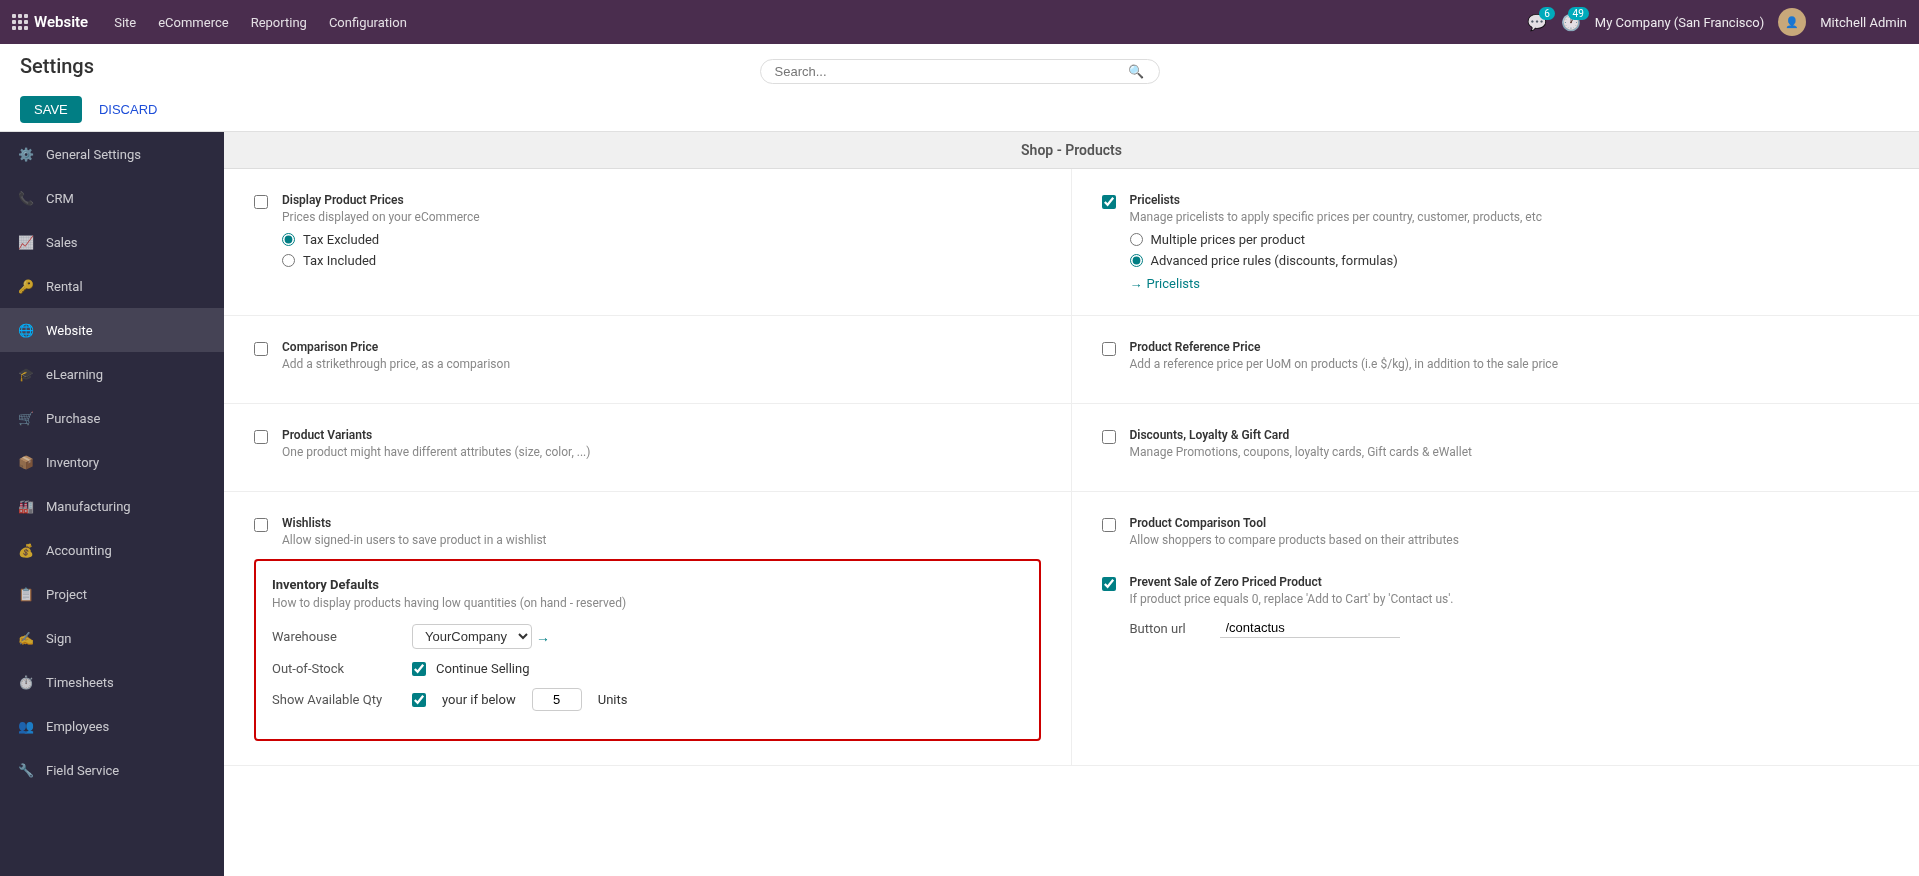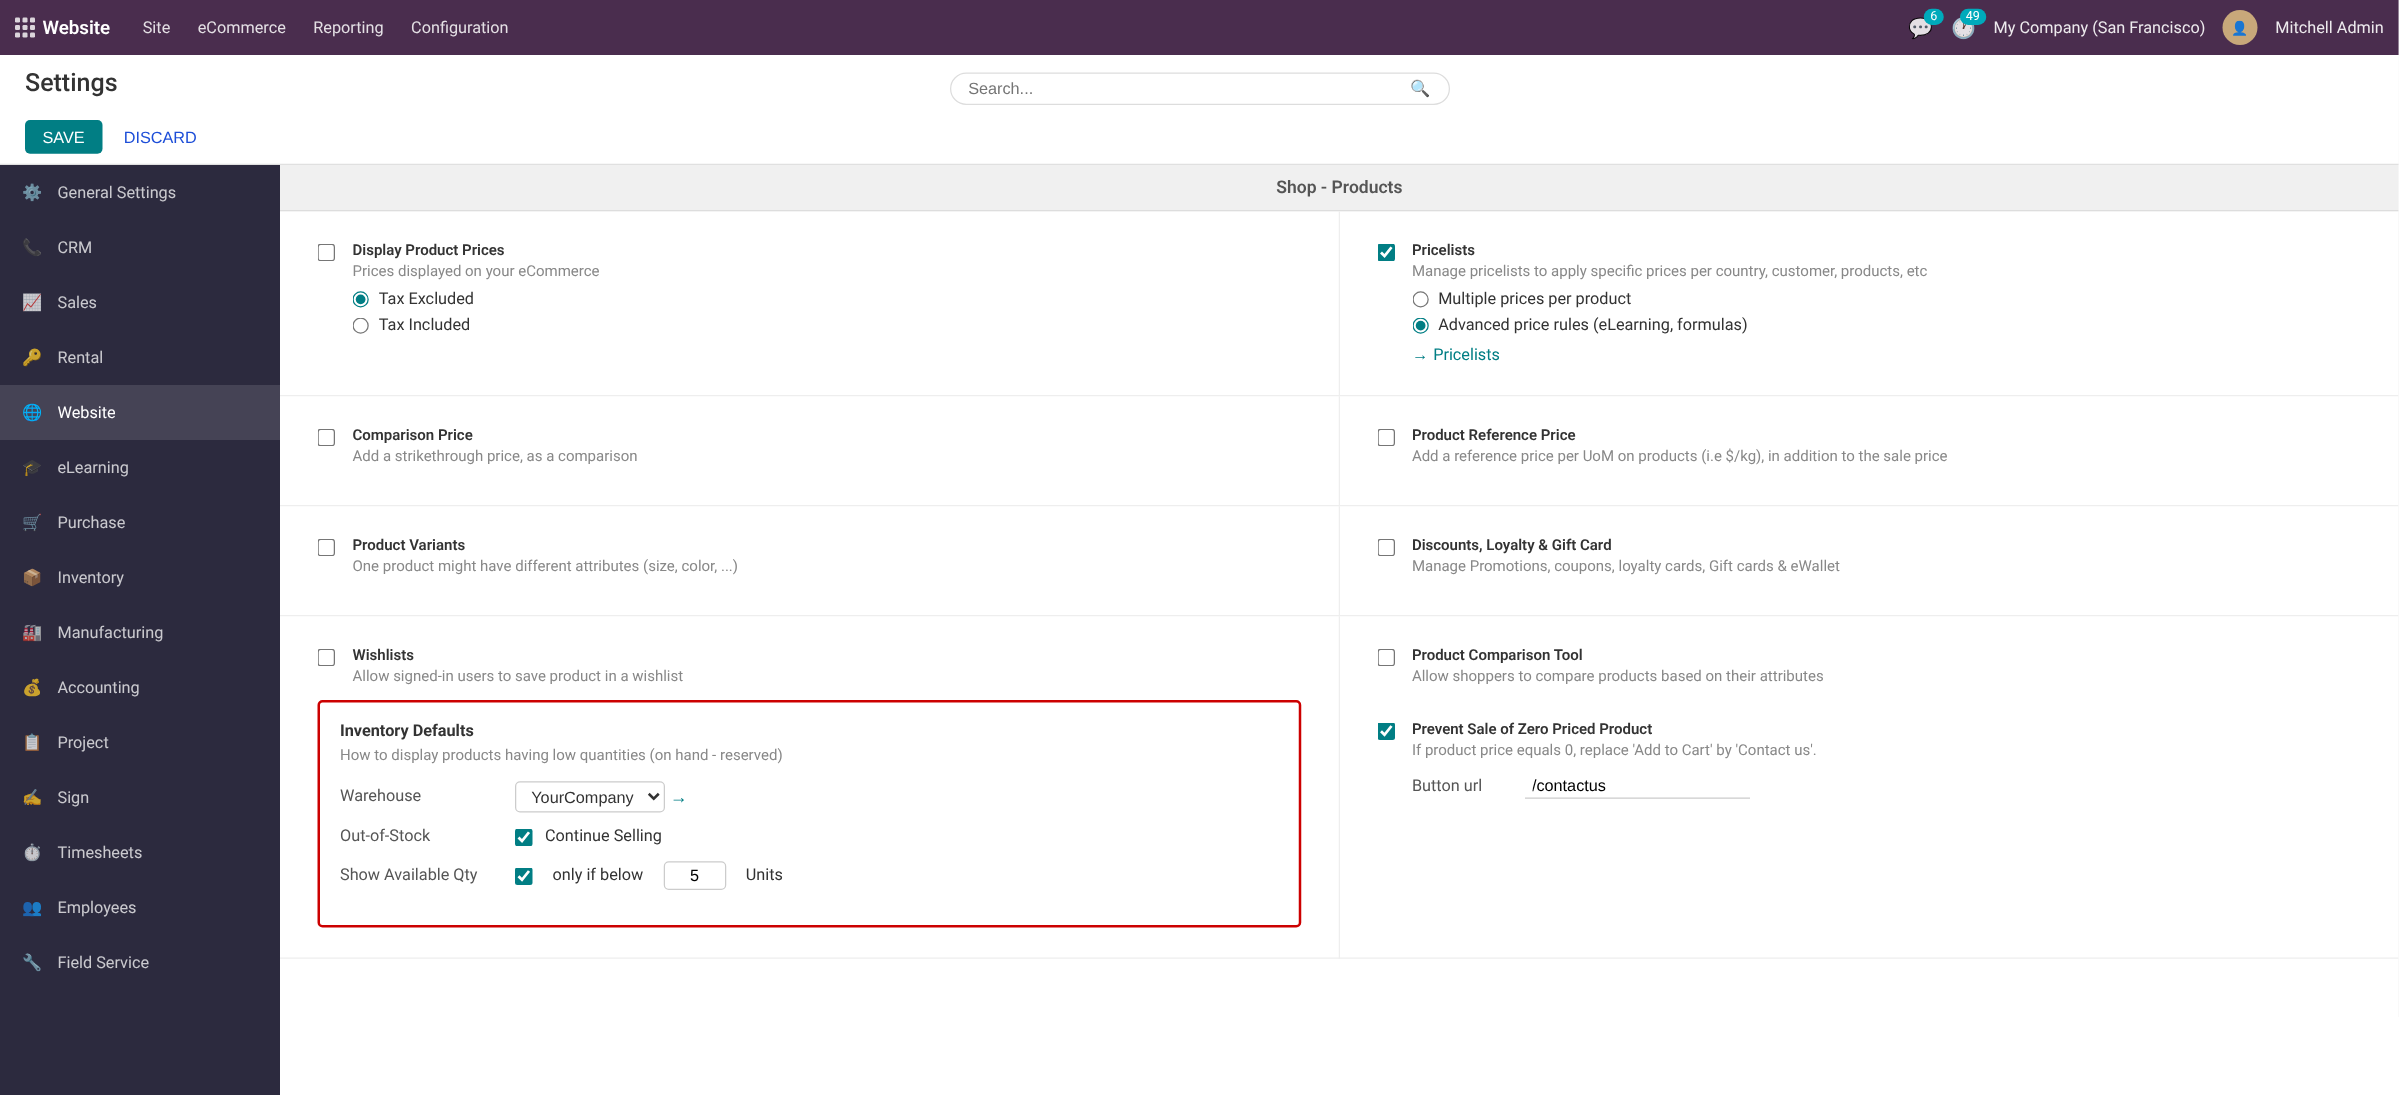--- a/index.html
+++ b/index.html
@@ -74,21 +74,21 @@
     
     .teal-check { accent-color: #017e84; width: 14px; height: 14px; }
 
     
     .content-scroll::-webkit-scrollbar { width: 6px; }
     .content-scroll::-webkit-scrollbar-track { background: #f0f0f0; }
     .content-scroll::-webkit-scrollbar-thumb { background: #ccc; border-radius: 3px; }
 
     .sidebar::-webkit-scrollbar { width: 4px; }
     .sidebar::-webkit-scrollbar-thumb { background: rgba(255,255,255,0.2); }
-    .search-input-wrap { display: flex; align-items: flex-start; gap: 8px; border: 1px solid #ddd; border-radius: 20px; padding: 4px 14px; width: 400px; }
+    .search-input-wrap { display: flex; align-items: flex-end; gap: 8px; border: 1px solid #ddd; border-radius: 20px; padding: 4px 14px; width: 400px; }
     .search-input-wrap input { border: none; outline: none; font-size: 13px; color: #999; flex: 1; }
     .search-icon-btn { color: #999; cursor: pointer; }
   </style>
 </head>
 <body>
 
 <div class="navbar">
   <div class="navbar-brand">
     <div class="grid-icon">
       <span></span>
@@ -245,21 +245,21 @@
             <div>
               <div class="setting-title">Pricelists</div>
               <div class="setting-desc">Manage pricelists to apply specific prices per country, customer, products, etc</div>
               <div class="radio-group">
                 <label class="radio-item">
                   <input type="radio" name="pricelist" style="">
                   <span>Multiple prices per product</span>
                 </label>
                 <label class="radio-item">
                   <input type="radio" name="pricelist" checked="" style="">
-                  <span>Advanced price rules (eLearning, formulas)</span>
+                  <span>Advanced price rules (discounts, formulas)</span>
                 </label>
               </div>
               <div class="pricelist-link">
                 <span>→</span>
                 <span>Pricelists</span>
               </div>
             </div>
           </div>
         </div>
 
@@ -329,21 +329,21 @@
 
             <div class="inv-row">
               <span class="inv-label">Out-of-Stock</span>
               <input type="checkbox" class="teal-check" checked="" style="">
               <span>Continue Selling</span>
             </div>
 
             <div class="inv-row">
               <span class="inv-label">Show Available Qty</span>
               <input type="checkbox" class="teal-check" checked="" style="">
-              <span style="margin-left:6px;">only if below</span>
+              <span style="margin-left:6px;">your if below</span>
               <input type="text" class="qty-input" value="5" style="margin-left: 6px;">
               <span style="margin-left:6px;">Units</span>
             </div>
           </div>
         </div>
 
         <div class="settings-cell" style="padding:24px 30px;">
 
           <div class="setting-row" style="margin-bottom:20px;">
             <input type="checkbox" class="teal-check setting-checkbox" style="">

